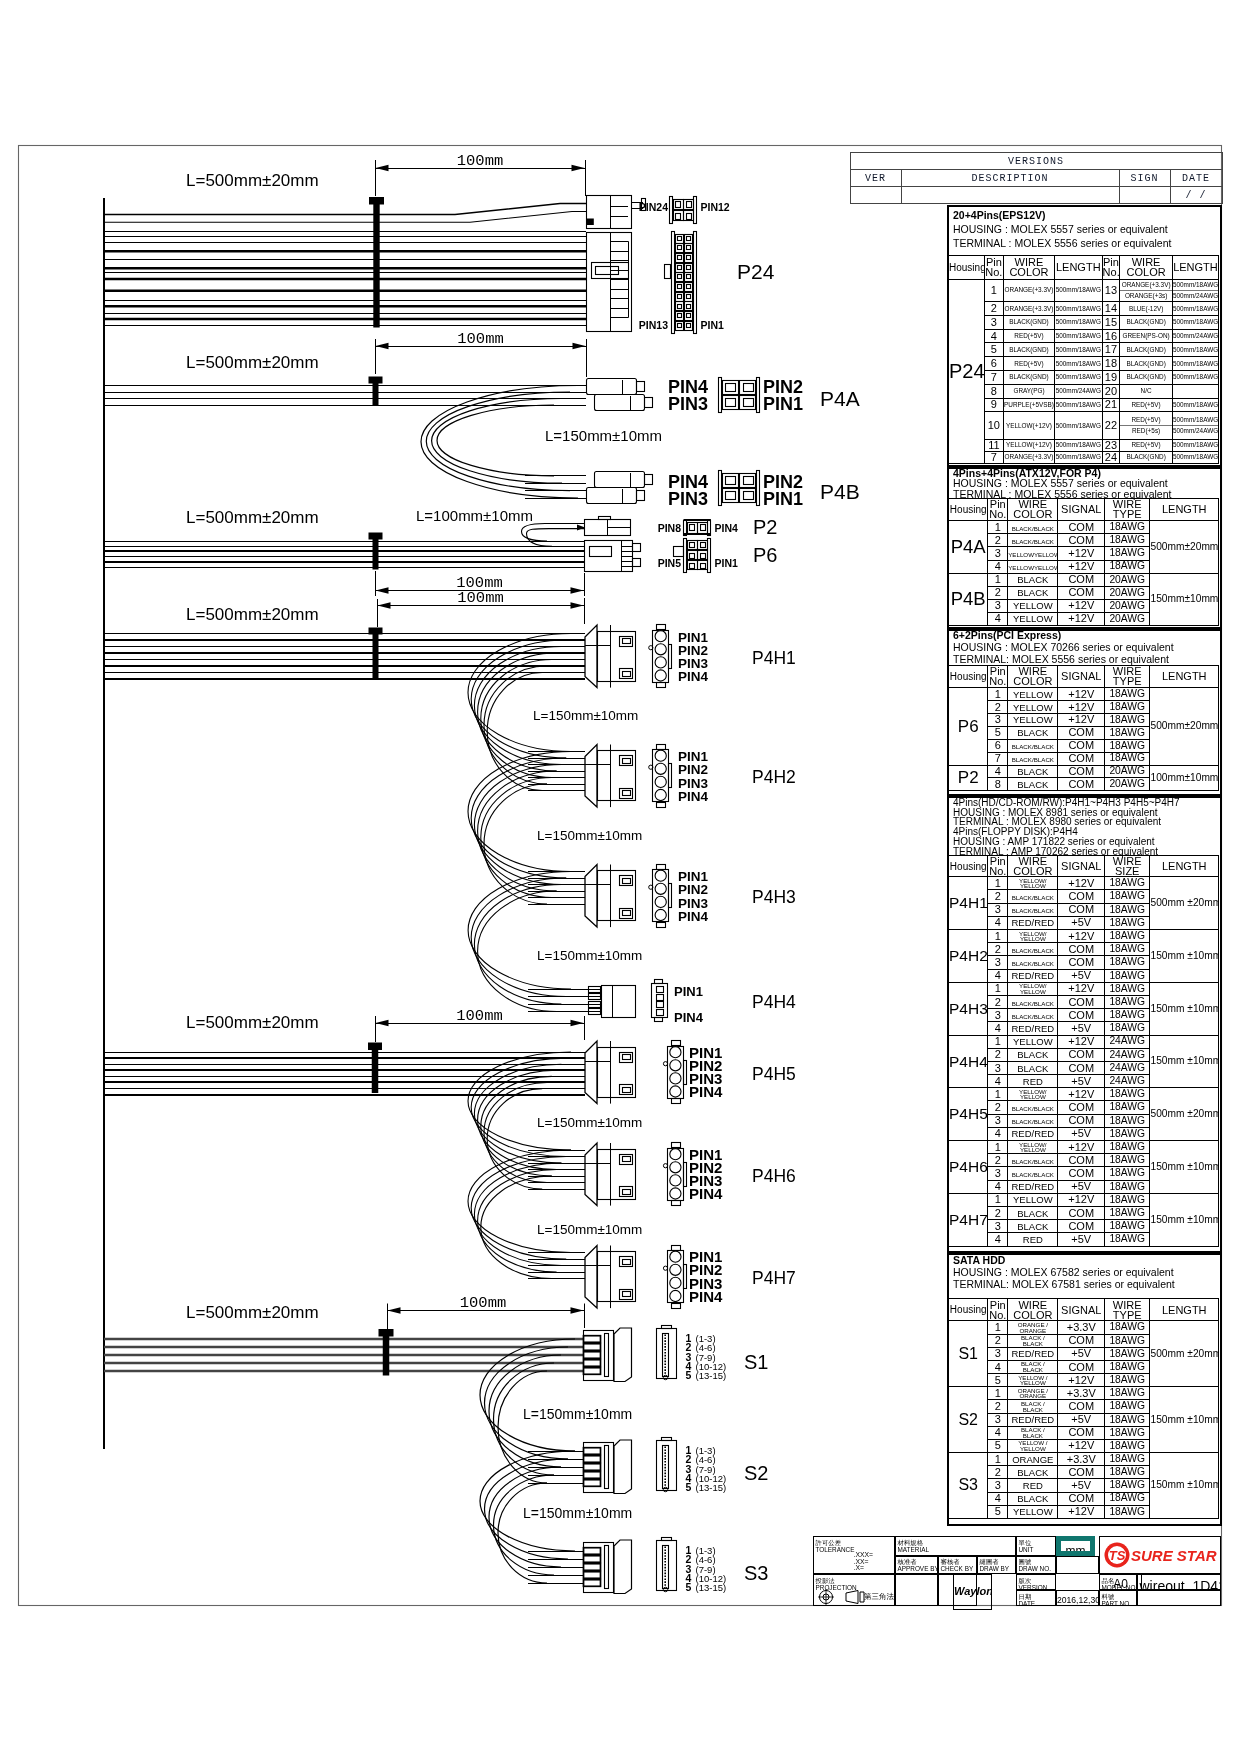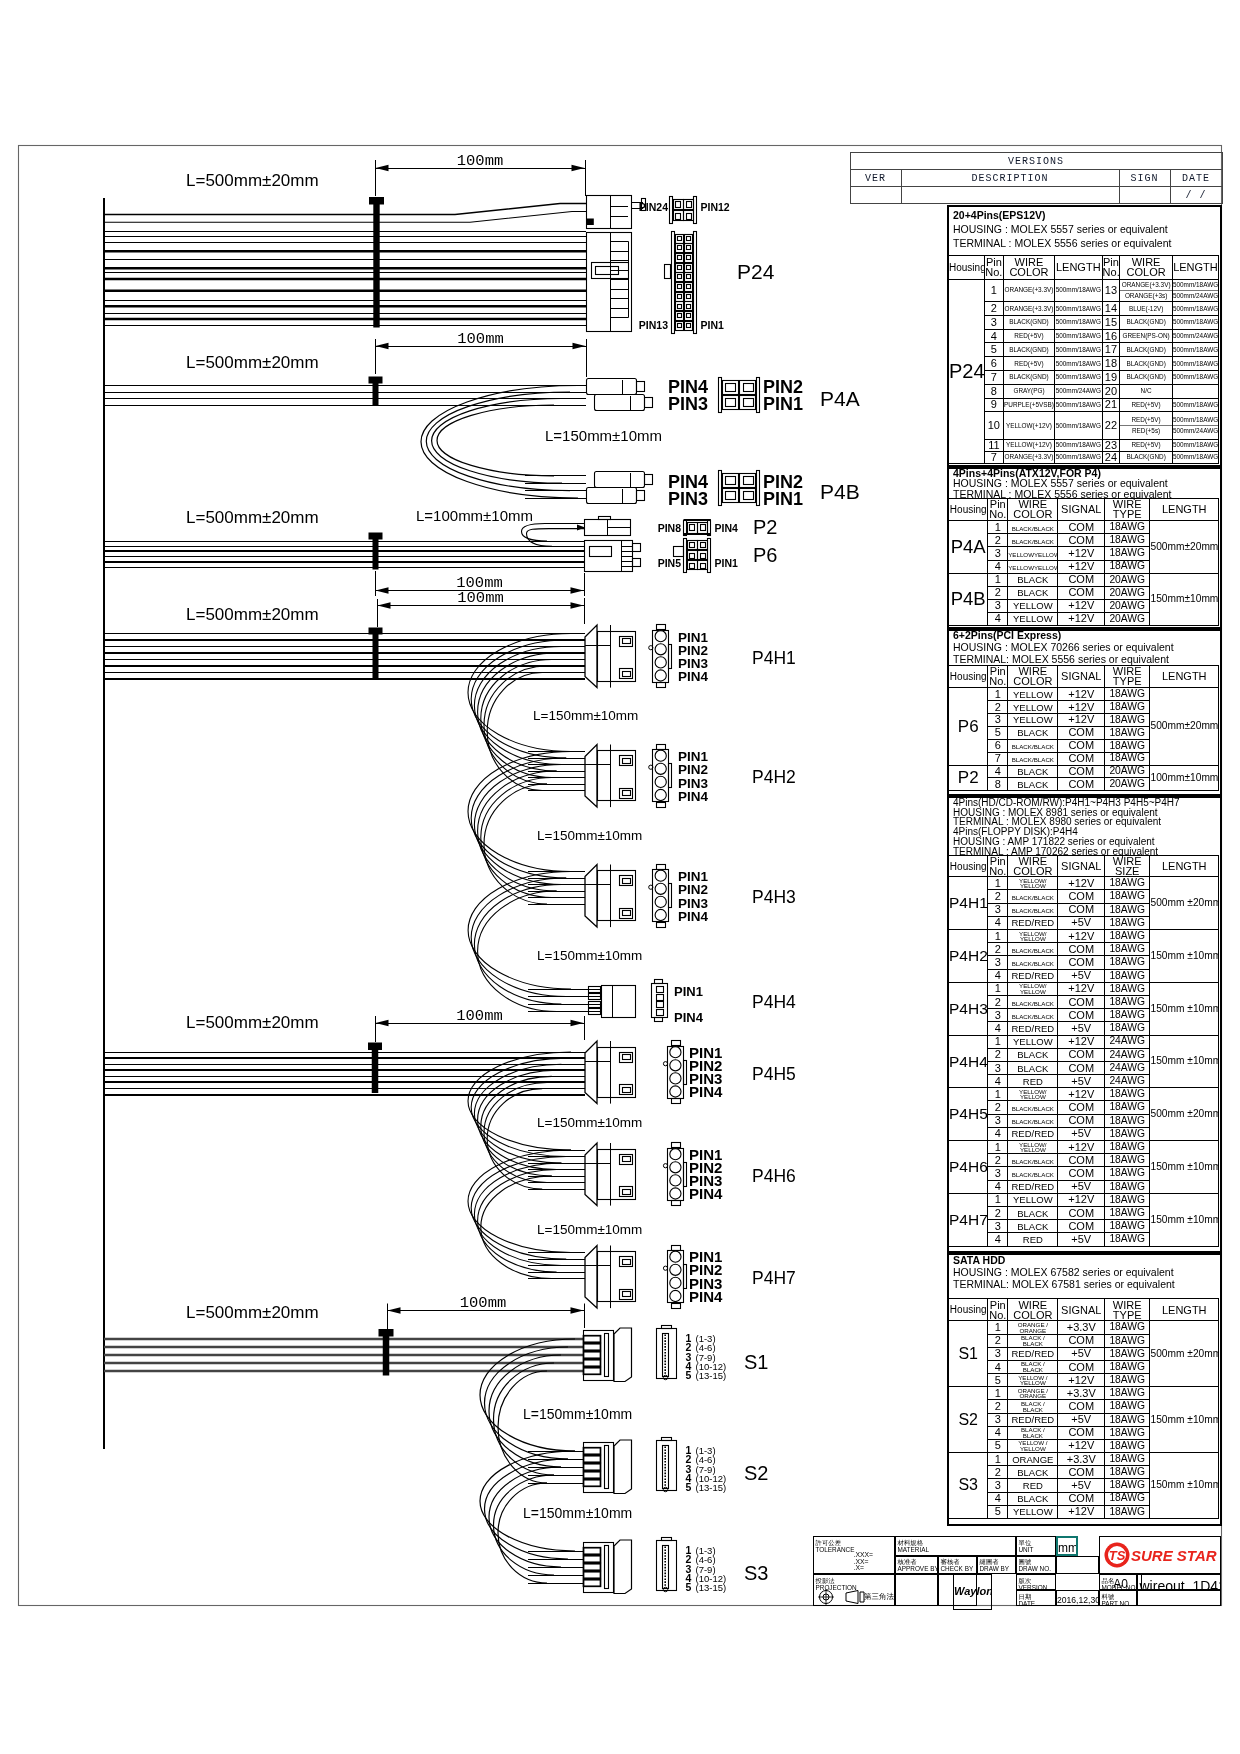--- a/index.html
+++ b/index.html
@@ -1363,21 +1363,21 @@
 <div style="position:absolute;left:813px;top:1536px;width:82px;height:38px;border:1px solid #000;box-sizing:border-box;overflow:hidden;">
     <div style="font-size:6.4px;line-height:7px;padding:1.5px 0 0 1.5px;white-space:nowrap">許可公差<br>TOLERANCE</div>
     <div style="position:absolute;right:21px;top:15px;font-size:6.8px;line-height:6.6px;text-align:left">.XXX=<br>.XX=<br>.X=</div>
   </div>
 <div style="position:absolute;left:895px;top:1536px;width:121px;height:19.5px;border:1px solid #000;box-sizing:border-box;overflow:hidden;">
     <div style="font-size:6.4px;line-height:7px;padding:1.5px 0 0 1.5px;white-space:nowrap">材料規格<br>MATERIAL</div>
   </div>
 <div style="position:absolute;left:1016px;top:1536px;width:40px;height:19.5px;border:1px solid #000;box-sizing:border-box;overflow:hidden;">
     <div style="font-size:6.4px;line-height:7px;padding:1.5px 0 0 1.5px;white-space:nowrap">單位<br>UNIT</div>
   </div>
-<div style="position:absolute;left:1056px;top:1536px;width:22px;height:19.5px;border:2px solid #0f766e;box-sizing:border-box;overflow:hidden;">
+<div style="position:absolute;left:1056px;top:1536px;width:39px;height:19.5px;border:5px solid #0f766e;box-sizing:border-box;overflow:hidden;">
     <div style="font-size:12px;text-align:center;padding-top:3px">mm</div>
   </div>
 <div style="position:absolute;left:1099px;top:1536px;width:121.5px;height:38px;border:1px solid #000;box-sizing:border-box;overflow:hidden;">
     <svg width="121" height="37" viewBox="0 0 121 37" style="position:absolute;left:0px;top:0px">
       <circle cx="17" cy="18" r="12.5" fill="#e8241c"></circle>
       <circle cx="17" cy="18" r="9" fill="#fff"></circle>
       <path d="M17 5.5 L19 9 L15 9 Z M17 30.5 L19 27 L15 27 Z M4.5 18 L8 16 L8 20 Z M29.5 18 L26 16 L26 20 Z M8 9 L11.5 10 L9.5 13 Z M26 9 L22.5 10 L24.5 13 Z M8 27 L11.5 26 L9.5 23 Z M26 27 L22.5 26 L24.5 23 Z" fill="#e8241c"></path>
       <text x="17" y="23" font-family="Liberation Sans" font-size="13" font-weight="bold" font-style="italic" fill="#e8241c" text-anchor="middle">TS</text>
       <text x="31" y="23.5" font-family="Liberation Sans" font-size="15" font-weight="bold" font-style="italic" fill="#e8241c">SURE STAR</text>
     </svg>

